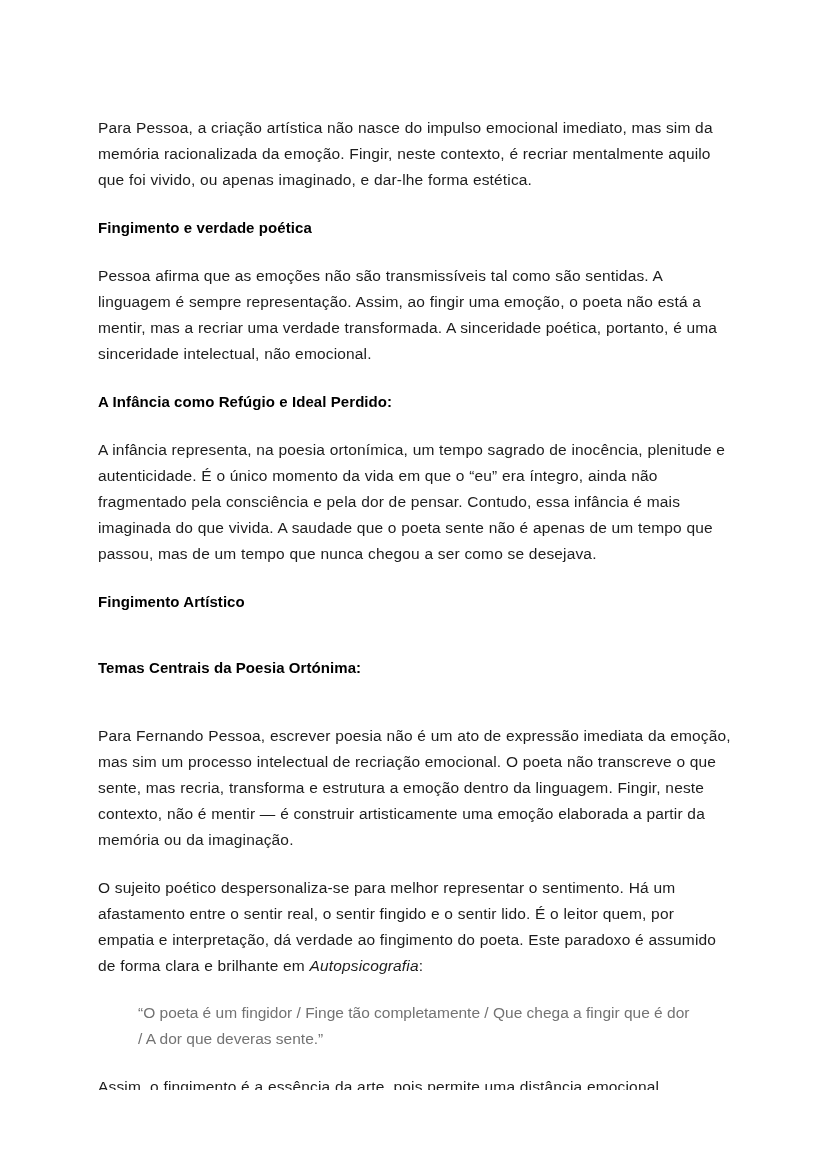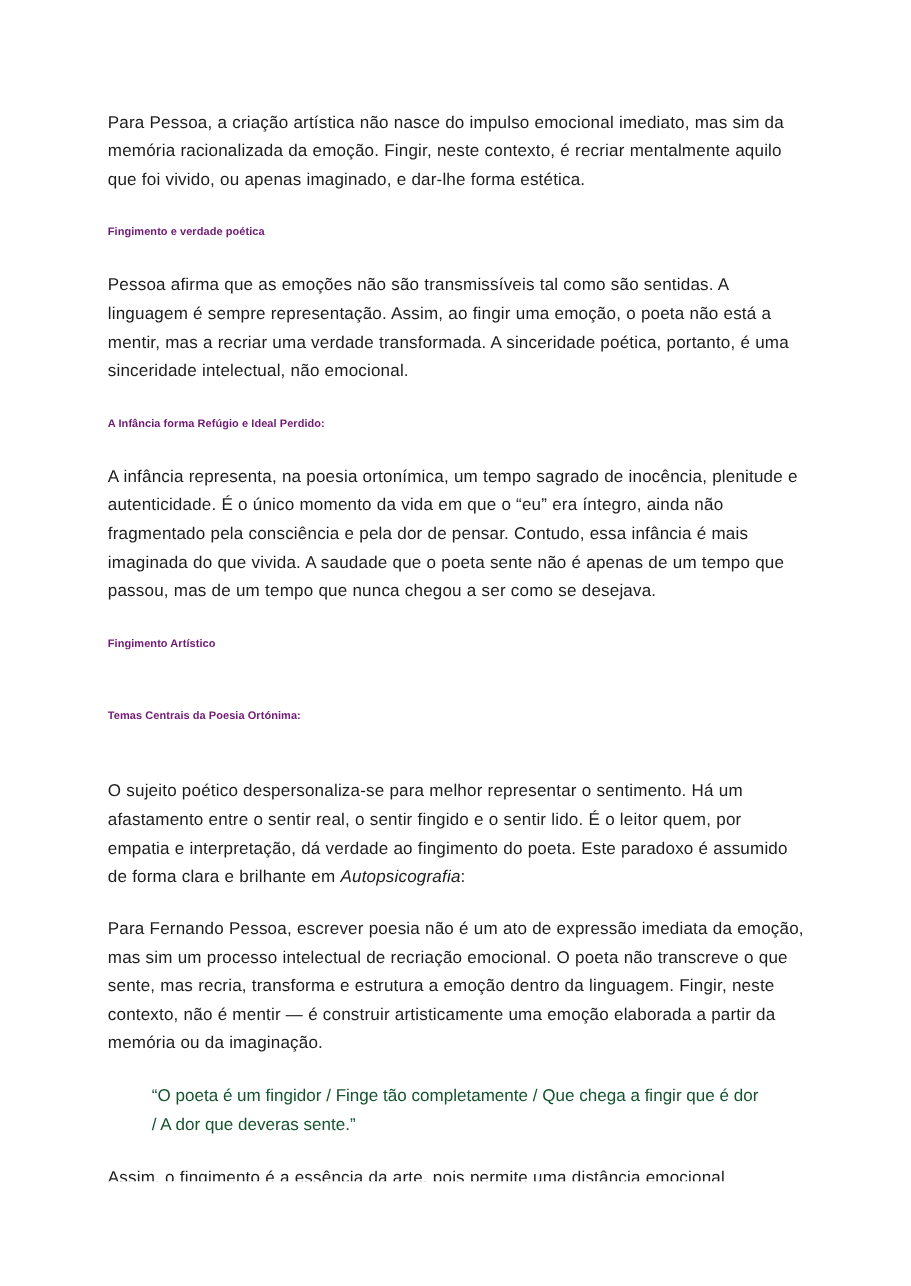--- a/index.html
+++ b/index.html
@@ -6,21 +6,21 @@
     margin: 0;
     padding: 0;
     background: #ffffff;
   }
 
   .page {
     position: relative;
     width: 828px;
     height: 1074px;
     background: #ffffff;
-    margin: 0 auto;
+    margin: 16px auto;
     overflow: hidden;
     box-sizing: border-box;
   }
 
   .doc-body {
     position: absolute;
     left: 98px;
     top: 99px;
     width: 634px;
   }
@@ -31,41 +31,41 @@
     line-height: 26px;
     color: #1c1c1c;
     margin: 0 0 22px 0;
     text-align: left;
     letter-spacing: 0.01em;
     word-spacing: 0.01em;
   }
 
   .heading {
     font-family: "Liberation Sans", sans-serif;
-    font-size: 10px;
+    font-size: 15px;
     line-height: 26px;
     font-weight: bold;
-    color: #701a75;
+    color: #000000;
     margin: 0 0 22px 0;
     letter-spacing: 0.005em;
   }
 
   .heading.gap-after {
     margin-bottom: 42px;
   }
 
   .heading.gap-after-lg {
     margin-bottom: 40px;
   }
 
   .quote-block {
     font-family: "Liberation Sans", sans-serif;
     font-size: 15.5px;
     line-height: 26px;
-    color: #14532d;
+    color: #737373;
     margin: 0 0 22px 0;
     padding-left: 40px;
     width: 560px;
   }
 
   .para.tight {
     margin-bottom: 21px;
   }
 
   em.work-title {
@@ -78,30 +78,30 @@
 <div class="page">
   <div class="doc-body">
 
     <p class="para">Para Pessoa, a criação artística não nasce do impulso emocional imediato, mas sim da memória racionalizada da emoção. Fingir, neste contexto, é recriar mentalmente aquilo que foi vivido, ou apenas imaginado, e dar-lhe forma estética.</p>
 
 
     <h3 class="heading">Fingimento e verdade poética</h3>
 
     <p class="para">Pessoa afirma que as emoções não são transmissíveis tal como são sentidas. A linguagem é sempre representação. Assim, ao fingir uma emoção, o poeta não está a mentir, mas a recriar uma verdade transformada. A sinceridade poética, portanto, é uma sinceridade intelectual, não emocional.</p>
 
-    <h3 class="heading">A Infância forma Refúgio e Ideal Perdido:</h3>
+    <h3 class="heading">A Infância como Refúgio e Ideal Perdido:</h3>
 
     <p class="para">A infância representa, na poesia ortonímica, um tempo sagrado de inocência, plenitude e autenticidade. É o único momento da vida em que o “eu” era íntegro, ainda não fragmentado pela consciência e pela dor de pensar. Contudo, essa infância é mais imaginada do que vivida. A saudade que o poeta sente não é apenas de um tempo que passou, mas de um tempo que nunca chegou a ser como se desejava.</p>
 
     <h3 class="heading gap-after-lg">Fingimento Artístico</h3>
 
     <h3 class="heading gap-after">Temas Centrais da Poesia Ortónima:</h3>
 
+    <p class="para">Para Fernando Pessoa, escrever poesia não é um ato de expressão imediata da emoção, mas sim um processo intelectual de recriação emocional. O poeta não transcreve o que sente, mas recria, transforma e estrutura a emoção dentro da linguagem. Fingir, neste contexto, não é mentir — é construir artisticamente uma emoção elaborada a partir da memória ou da imaginação.</p>
+
     <p class="para tight"><span>O sujeito poético despersonaliza-se para melhor representar o sentimento. Há um afastamento entre o sentir real, o sentir fingido e o sentir lido. É o leitor quem, por empatia e interpretação, dá verdade ao fingimento do poeta. Este paradoxo é assumido de forma clara e brilhante em </span><em class="work-title">Autopsicografia</em><span>:</span></p>
-
-    <p class="para">Para Fernando Pessoa, escrever poesia não é um ato de expressão imediata da emoção, mas sim um processo intelectual de recriação emocional. O poeta não transcreve o que sente, mas recria, transforma e estrutura a emoção dentro da linguagem. Fingir, neste contexto, não é mentir — é construir artisticamente uma emoção elaborada a partir da memória ou da imaginação.</p>
 
     <blockquote class="quote-block">“O poeta é um fingidor / Finge tão completamente / Que chega a fingir que é dor / A dor que deveras sente.”</blockquote>
 
     <p class="para">Assim, o fingimento é a essência da arte, pois permite uma distância emocional produtiva, onde a emoção é domada pela razão, e a verdade poética emerge não do vivido, mas do imaginado com precisão intelectual.</p>
 
   </div>
 </div>
 
 </body></html>

